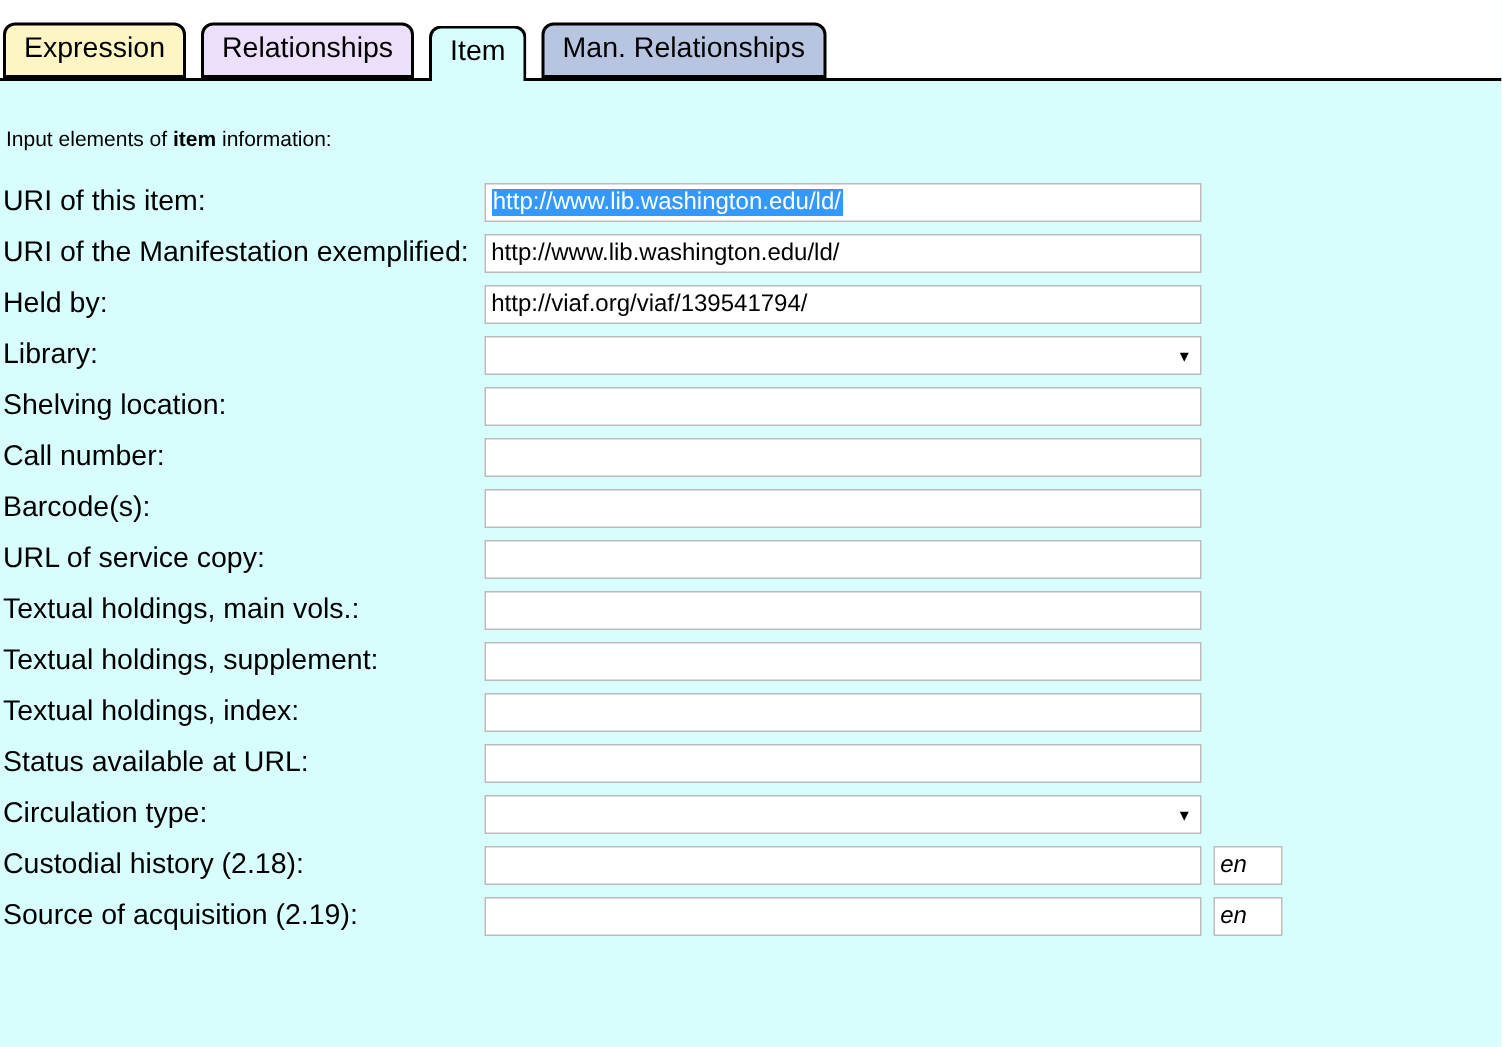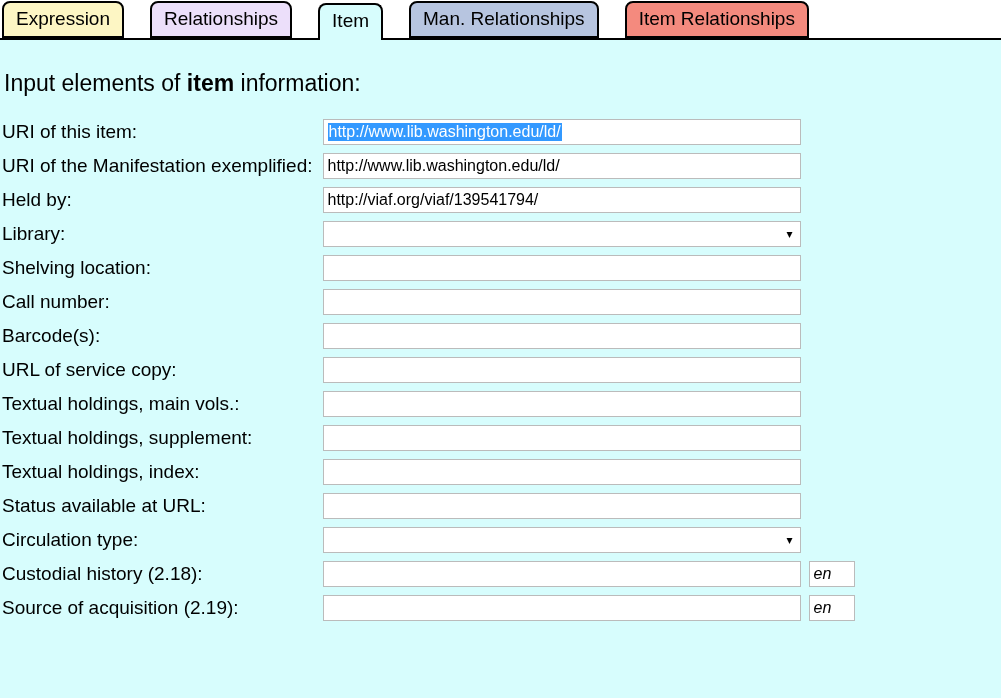--- a/index.html
+++ b/index.html
@@ -6,43 +6,43 @@
   html, body {
     margin: 0;
     padding: 0;
     font-family: Arial, Helvetica, sans-serif;
     font-size: 18px;
     background: #fff;
     width: 1001px;
   }
   .tabs {
     display: flex;
-    gap: 26px;
-    padding: 1px 2px 0 2px;
+    gap: 10px;
+    padding: 15px 2px 0 2px;
     align-items: flex-end;
   }
   .tab {
     border: 2px solid #000;
     border-radius: 8px 8px 0 0;
     padding: 4px 12px;
     font-size: 19px;
     cursor: pointer;
     user-select: none;
     line-height: 1.3;
   }
   .tab.active { border-bottom: none; margin-bottom: -2px; padding-bottom:6px;}
   .content {
     background: #d7fdfd;
     border-top: 2px solid #000;
     min-height: 660px;
     padding: 0;
   }
   .instr {
     padding: 30px 4px 18px 4px;
-    font-size: 23px;
+    font-size: 14px;
   }
   .instr .bold { font-weight: bold; }
   table.form {
     border-collapse: collapse;
   }
   table.form td {
     padding: 4px 4px;
     vertical-align: middle;
     font-size: 19px;
     white-space: nowrap;
@@ -106,21 +106,20 @@
   }
 </style>
 </head>
 <body>
 
 <div class="tabs">
   <div class="tab" style="background:#fdf6c4">Expression</div>
   <div class="tab" style="background:#ecdffa">Relationships</div>
   <div class="tab active" style="background:#d7fdfd">Item</div>
   <div class="tab" style="background:#b7c5e0">Man. Relationships</div>
-  <div class="tab" style="background:#f48a7e">Item Relationships</div>
 </div>
 
 <div class="content">
 
   <div class="instr">
     <span>Input elements of </span><span class="bold">item</span><span> information:</span>
   </div>
 
   <table class="form">
     <tbody>

